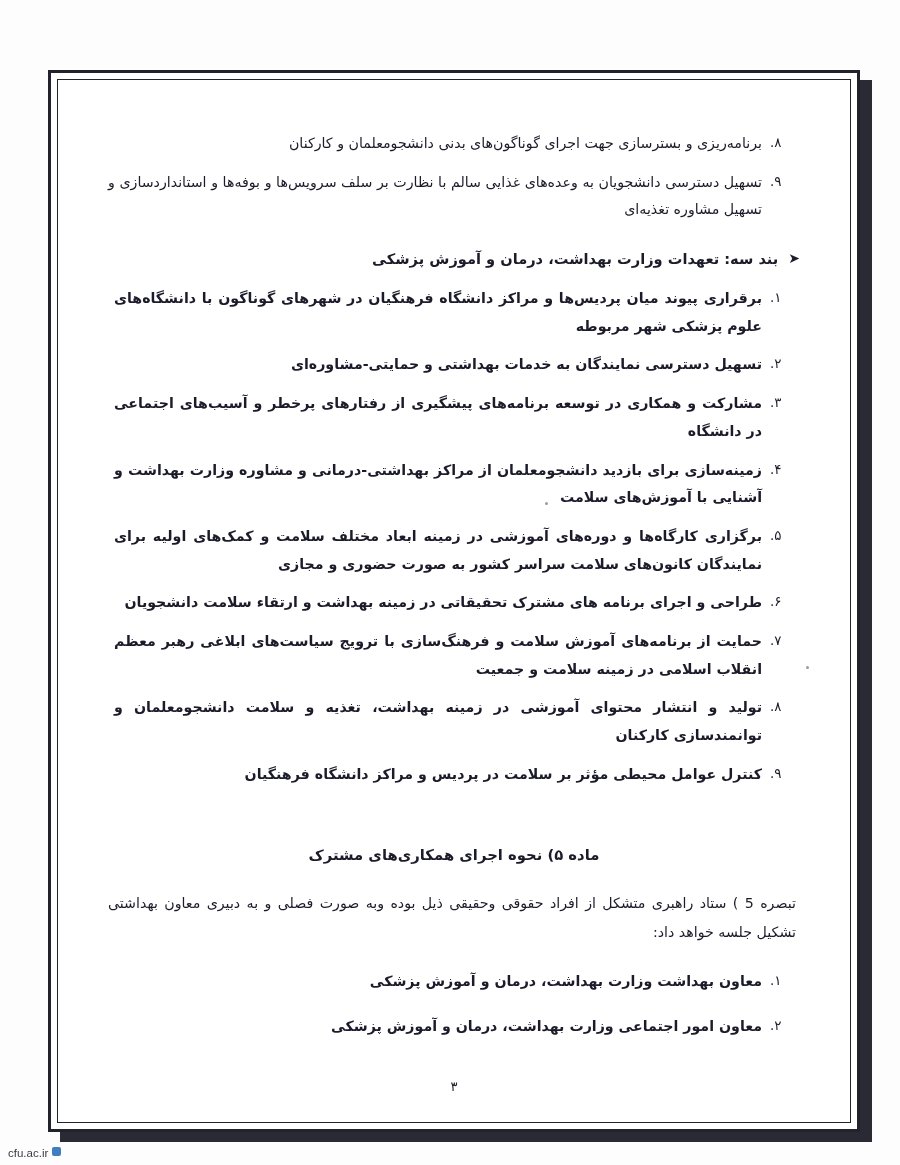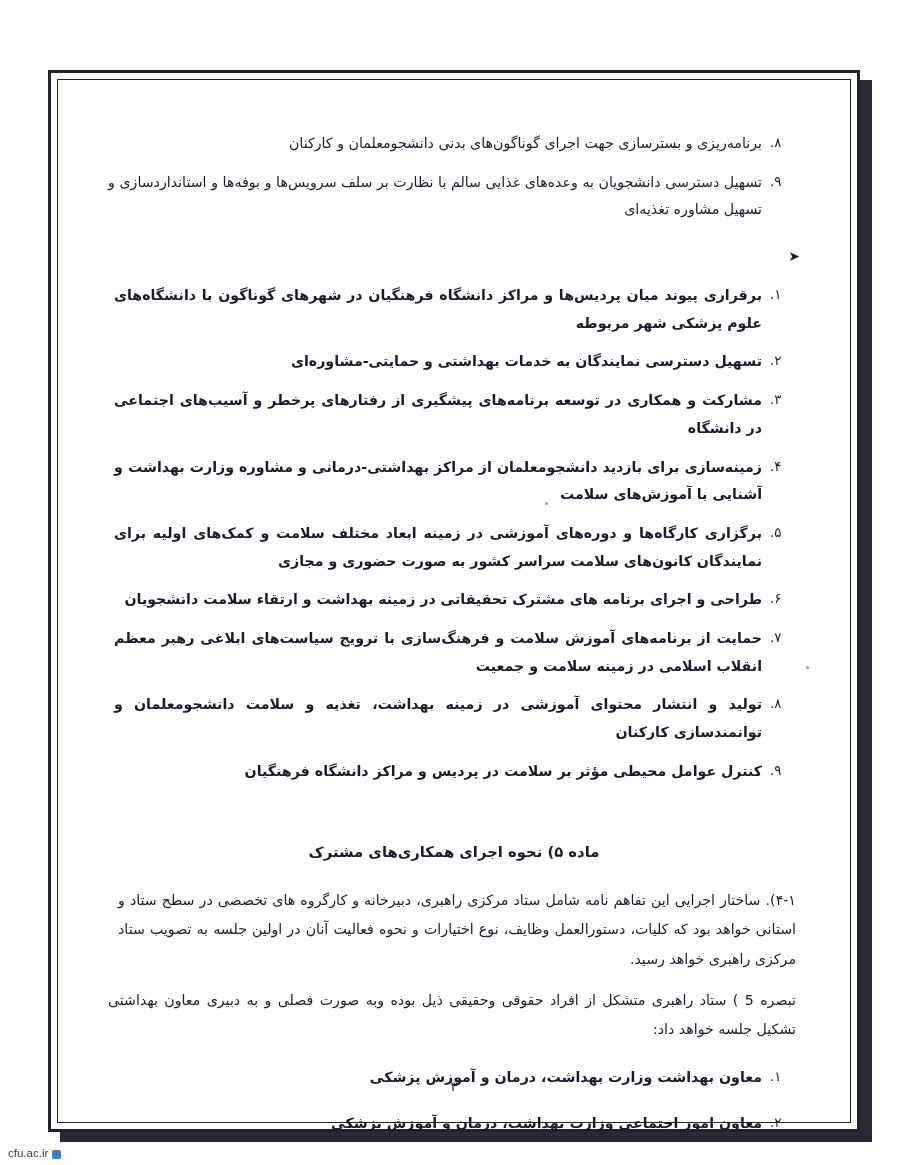--- a/index.html
+++ b/index.html
@@ -152,21 +152,21 @@
 
   .watermark {
     position: absolute;
     left: 8px;
     bottom: 6px;
     font-family: "Liberation Sans", sans-serif;
     font-size: 11.5px;
     color: #3a3a46;
     direction: ltr;
     display: flex;
-    align-items: flex-end;
+    align-items: flex-start;
     gap: 4px;
   }
   .watermark .dot {
     display: inline-block;
     width: 9px;
     height: 9px;
     background: #3f7fbf;
     border-radius: 2px;
   }
 
@@ -198,20 +198,21 @@
         <span class="txt">برنامه‌ریزی و بسترسازی جهت اجرای گوناگون‌های بدنی دانشجومعلمان و کارکنان</span>
       </li>
       <li class="li">
         <span class="num">۹.</span>
         <span class="txt">تسهیل دسترسی دانشجویان به وعده‌های غذایی سالم با نظارت بر سلف سرویس‌ها و بوفه‌ها و استانداردسازی و تسهیل مشاوره تغذیه‌ای</span>
       </li>
     </ul>
 
     <div class="section-head">
       <span class="bullet">➤</span>
+      <span>بند سه: تعهدات وزارت بهداشت، درمان و آموزش پزشکی</span>
     </div>
 
     <ul class="list group indent-a">
       <li class="li">
         <span class="num">۱.</span>
         <span class="txt">برقراری پیوند میان پردیس‌ها و مراکز دانشگاه فرهنگیان در شهرهای گوناگون با دانشگاه‌های علوم پزشکی شهر مربوطه</span>
       </li>
       <li class="li">
         <span class="num">۲.</span>
         <span class="txt">تسهیل دسترسی نمایندگان به خدمات بهداشتی و حمایتی-مشاوره‌ای</span>
@@ -241,21 +242,20 @@
         <span class="txt">تولید و انتشار محتوای آموزشی در زمینه بهداشت، تغذیه و سلامت دانشجومعلمان و توانمندسازی کارکنان</span>
       </li>
       <li class="li">
         <span class="num">۹.</span>
         <span class="txt">کنترل عوامل محیطی مؤثر بر سلامت در پردیس و مراکز دانشگاه فرهنگیان</span>
       </li>
     </ul>
 
     <div class="heading-bold">ماده ۵) نحوه اجرای همکاری‌های مشترک</div>
 
-    <p class="para narrow">۴-۱). ساختار اجرایی این تفاهم نامه شامل ستاد مرکزی راهبری، دبیرخانه و کارگروه های تخصصی در سطح ستاد و استانی خواهد بود که کلیات، دستورالعمل وظایف، نوع اختیارات و نحوه فعالیت آنان در اولین جلسه به تصویب ستاد مرکزی راهبری خواهد رسید.</p>
     <p class="para">تبصره 5 ) ستاد راهبری متشکل از افراد حقوقی وحقیقی ذیل بوده وبه صورت فصلی و به دبیری معاون بهداشتی تشکیل جلسه خواهد داد:</p>
 
     <ul class="list sub-list">
       <li class="li">
         <span class="num">۱.</span>
         <span class="txt">معاون بهداشت وزارت بهداشت، درمان و آموزش پزشکی</span>
       </li>
       <li class="li">
         <span class="num">۲.</span>
         <span class="txt">معاون امور اجتماعی وزارت بهداشت، درمان و آموزش پزشکی</span>

